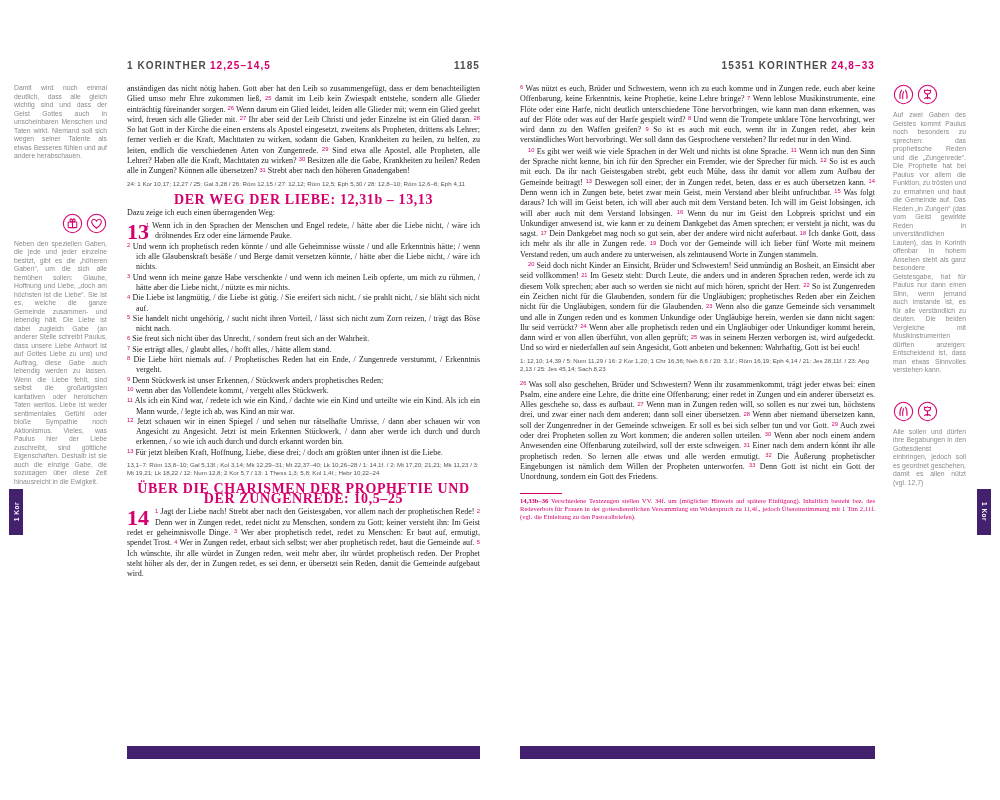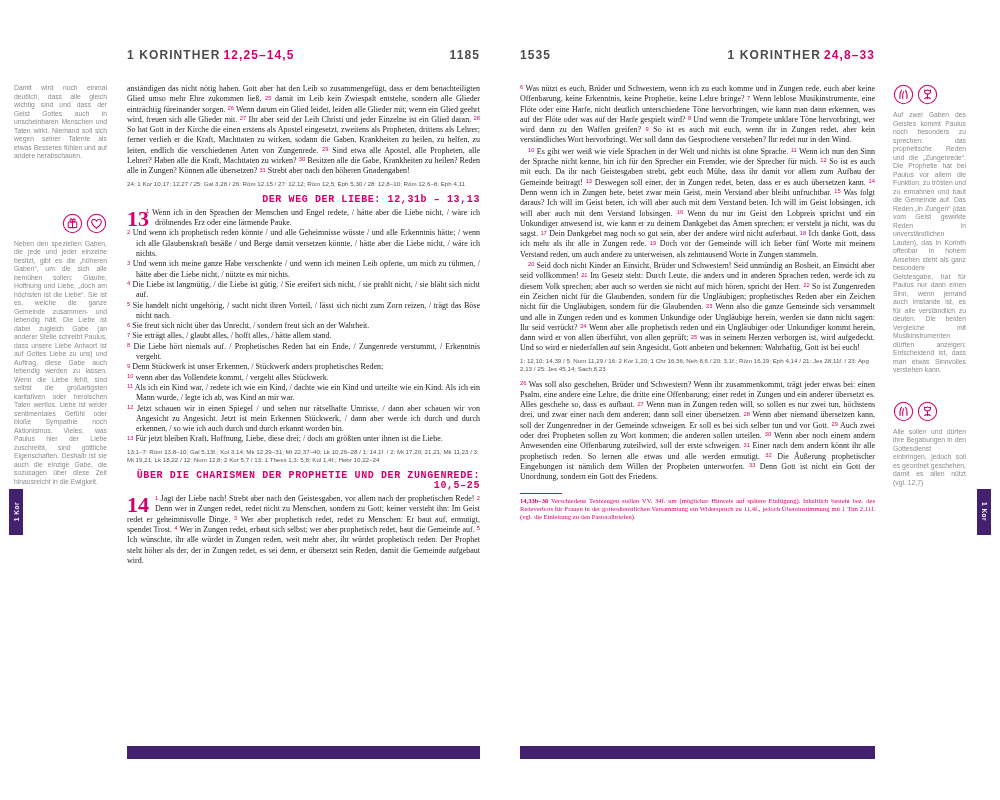--- a/index.html
+++ b/index.html
@@ -8,41 +8,41 @@
     --body-ink:#1e1e1e;
     --hdr-ink:#4c4c4c;
     --margin-ink:#8b8b8b;
   }
   *{margin:0;padding:0;box-sizing:border-box;}
   html,body{background:#ffffff;}
   #spread{position:relative;width:1000px;height:800px;background:#ffffff;overflow:hidden;
           font-family:"Liberation Serif",serif;color:var(--body-ink);}
 
   
-  .pg-header{position:absolute;top:48px;display:flex;justify-content:space-between;align-items:baseline;
-             font-family:"Liberation Sans",sans-serif;font-size:12px;font-weight:bold;
+  .pg-header{position:absolute;top:60px;display:flex;justify-content:space-between;align-items:baseline;
+             font-family:"Liberation Sans",sans-serif;font-size:10px;font-weight:bold;
              letter-spacing:1.1px;color:var(--hdr-ink);}
   .hdr-left{left:127px;width:353px;}
-  .hdr-right{left:520px;width:355px;}
+  .hdr-right{left:520px;width:355px;justify-content:flex-end;}
   .hdr-range{color:var(--accent);margin-left:3px;}
   .hdr-book{color:var(--hdr-ink);}
   .pagenum{color:var(--hdr-ink);}
 
   
   .body-col{position:absolute;top:84px;font-size:8px;line-height:10.3px;text-align:justify;}
   .body-left{left:127px;width:353px;}
   .body-right{left:520px;width:355px;}
   .body-p{margin-bottom:1px;}
   .body-p.indent{text-indent:8px;}
 
   .xref{font-size:6.2px;line-height:7.9px;color:#555;margin:3px 0 7px 0;text-align:left;
         font-family:"Liberation Sans",sans-serif;}
 
-  .section-heading{font-family:Liberation Mono, monospace;font-size:10px;font-weight:bold;
-        letter-spacing:.6px;color:var(--accent);margin:6px 0 3px 0;text-align:right;}
+  .section-heading{font-family:Liberation Serif, serif;font-size:14px;font-weight:bold;
+        letter-spacing:.6px;color:var(--accent);margin:6px 0 3px 0;text-align:center;}
   .intro-line{margin-bottom:3px;}
 
   .chapter-block{margin-bottom:2px;}
   .chapnum{float:left;font-family:"Liberation Serif",serif;font-weight:bold;font-size:22px;
            line-height:19px;color:var(--accent);margin:1px 6px 0 0;}
   .verse-p{padding-left:9px;text-indent:-9px;text-align:justify;}
 
   .seg-v{color:var(--accent);font-family:"Liberation Sans",sans-serif;font-size:.72em;
          position:relative;top:-.28em;letter-spacing:0;}
   .seg-i{}
@@ -112,20 +112,21 @@
         <path d="M11 16 C5.8 12.2 4.8 8.6 7 7 C8.8 5.8 10.4 7.4 11 8.7 C11.6 7.4 13.2 5.8 15 7 C17.2 8.6 16.2 12.2 11 16 Z"></path>
       </svg>
     </div>
     <p class="mnote">Neben den speziellen Gaben, die jede und jeder einzelne besitzt, gibt es die „höheren Gaben“, um die sich alle bemühen sollen: Glaube, Hoffnung und Liebe, „doch am höchsten ist die Liebe“. Sie ist es, welche die ganze Gemeinde zusammen- und lebendig hält. Die Liebe ist dabei zugleich Gabe (an anderer Stelle schreibt Paulus, dass unsere Liebe Antwort ist auf Gottes Liebe zu uns) und Auftrag, diese Gabe auch lebendig werden zu lassen. Wenn die Liebe fehlt, sind selbst die großartigsten karitativen oder heroischen Taten wertlos. Liebe ist weder sentimentales Gefühl oder bloße Sympathie noch Aktionismus. Vieles, was Paulus hier der Liebe zuschreibt, sind göttliche Eigenschaften. Deshalb ist sie auch die einzige Gabe, die sozusagen über diese Zeit hinausreicht in die Ewigkeit.</p>
   </div>
 
   <div class="body-col body-left">
     <p class="body-p"><span class="seg-t">anständigen das nicht nötig haben. Gott aber hat den Leib so zusammengefügt, dass er dem benachteiligten Glied umso mehr Ehre zukommen ließ, </span><span class="seg-v">25</span><span class="seg-t"> damit im Leib kein Zwiespalt entstehe, sondern alle Glieder einträchtig füreinander sorgen. </span><span class="seg-v">26</span><span class="seg-t"> Wenn darum ein Glied leidet, leiden alle Glieder mit; wenn ein Glied geehrt wird, freuen sich alle Glieder mit. </span><span class="seg-v">27</span><span class="seg-t"> Ihr aber seid der Leib Christi und jeder Einzelne ist ein Glied daran. </span><span class="seg-v">28</span><span class="seg-t"> So hat Gott in der Kirche die einen erstens als Apostel eingesetzt, zweitens als Propheten, drittens als Lehrer; ferner verlieh er die Kraft, Machttaten zu wirken, sodann die Gaben, Krankheiten zu heilen, zu helfen, zu leiten, endlich die verschiedenen Arten von Zungenrede. </span><span class="seg-v">29</span><span class="seg-t"> Sind etwa alle Apostel, alle Propheten, alle Lehrer? Haben alle die Kraft, Machttaten zu wirken? </span><span class="seg-v">30</span><span class="seg-t"> Besitzen alle die Gabe, Krankheiten zu heilen? Reden alle in Zungen? Können alle übersetzen? </span><span class="seg-v">31</span><span class="seg-t"> Strebt aber nach den höheren Gnadengaben!</span></p>
     <p class="xref">24: 1 Kor 10,17; 12,27 / 25: Gal 3,28 / 26: Röm 12,15 / 27: 12,12; Röm 12,5; Eph 5,30 / 28: 12,8–10; Röm 12,6–8; Eph 4,11</p>
     <h3 class="section-heading">DER WEG DER LIEBE: 12,31b – 13,13</h3>
+    <p class="intro-line">Dazu zeige ich euch einen überragenden Weg:</p>
     <div class="chapter-block">
       <span class="chapnum">13</span>
       <div>
           <p class="verse-p"><span class="seg-v">1</span><span class="seg-t"> Wenn ich in den Sprachen der Menschen und Engel redete, / hätte aber die Liebe nicht, / wäre ich dröhnendes Erz oder eine lärmende Pauke.</span></p>
           <p class="verse-p"><span class="seg-v">2</span><span class="seg-t"> Und wenn ich prophetisch reden könnte / und alle Geheimnisse wüsste / und alle Erkenntnis hätte; / wenn ich alle Glaubenskraft besäße / und Berge damit versetzen könnte, / hätte aber die Liebe nicht, / wäre ich nichts.</span></p>
           <p class="verse-p"><span class="seg-v">3</span><span class="seg-t"> Und wenn ich meine ganze Habe verschenkte / und wenn ich meinen Leib opferte, um mich zu rühmen, / hätte aber die Liebe nicht, / nützte es mir nichts.</span></p>
           <p class="verse-p"><span class="seg-v">4</span><span class="seg-t"> Die Liebe ist langmütig, / die Liebe ist gütig. / Sie ereifert sich nicht, / sie prahlt nicht, / sie bläht sich nicht auf.</span></p>
           <p class="verse-p"><span class="seg-v">5</span><span class="seg-t"> Sie handelt nicht ungehörig, / sucht nicht ihren Vorteil, / lässt sich nicht zum Zorn reizen, / trägt das Böse nicht nach.</span></p>
           <p class="verse-p"><span class="seg-v">6</span><span class="seg-t"> Sie freut sich nicht über das Unrecht, / sondern freut sich an der Wahrheit.</span></p>
           <p class="verse-p"><span class="seg-v">7</span><span class="seg-t"> Sie erträgt alles, / glaubt alles, / hofft alles, / hätte allem stand.</span></p>

